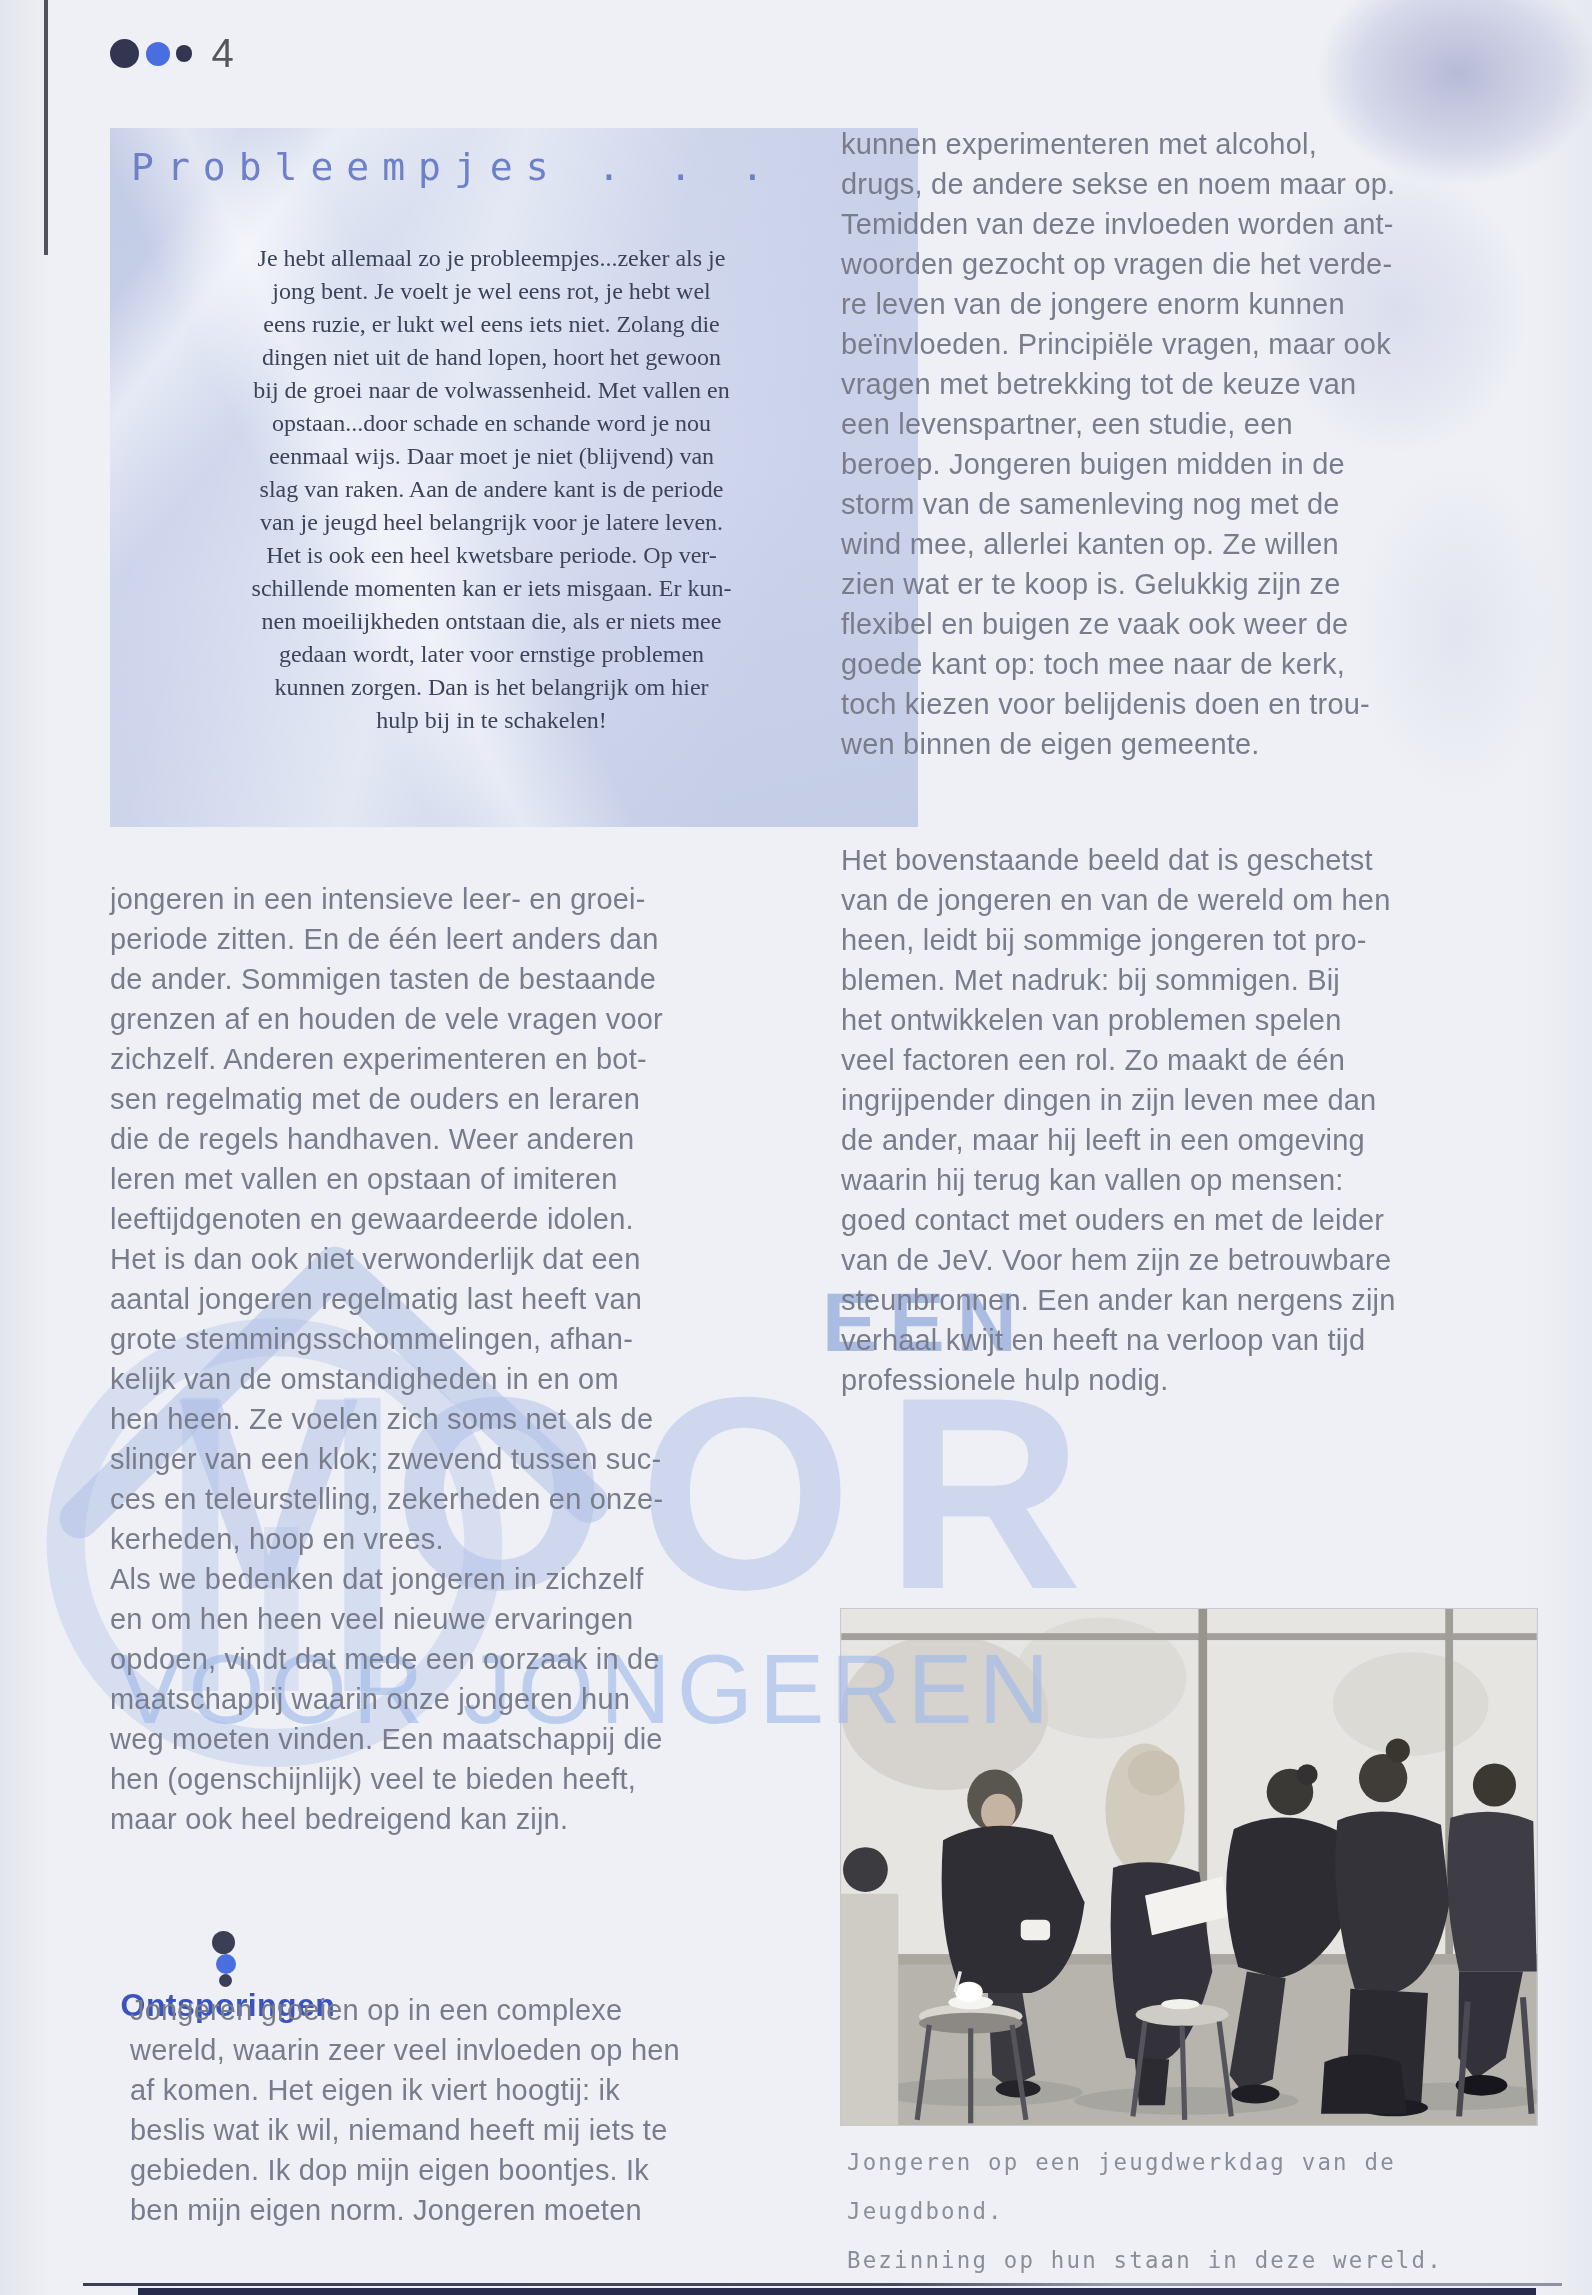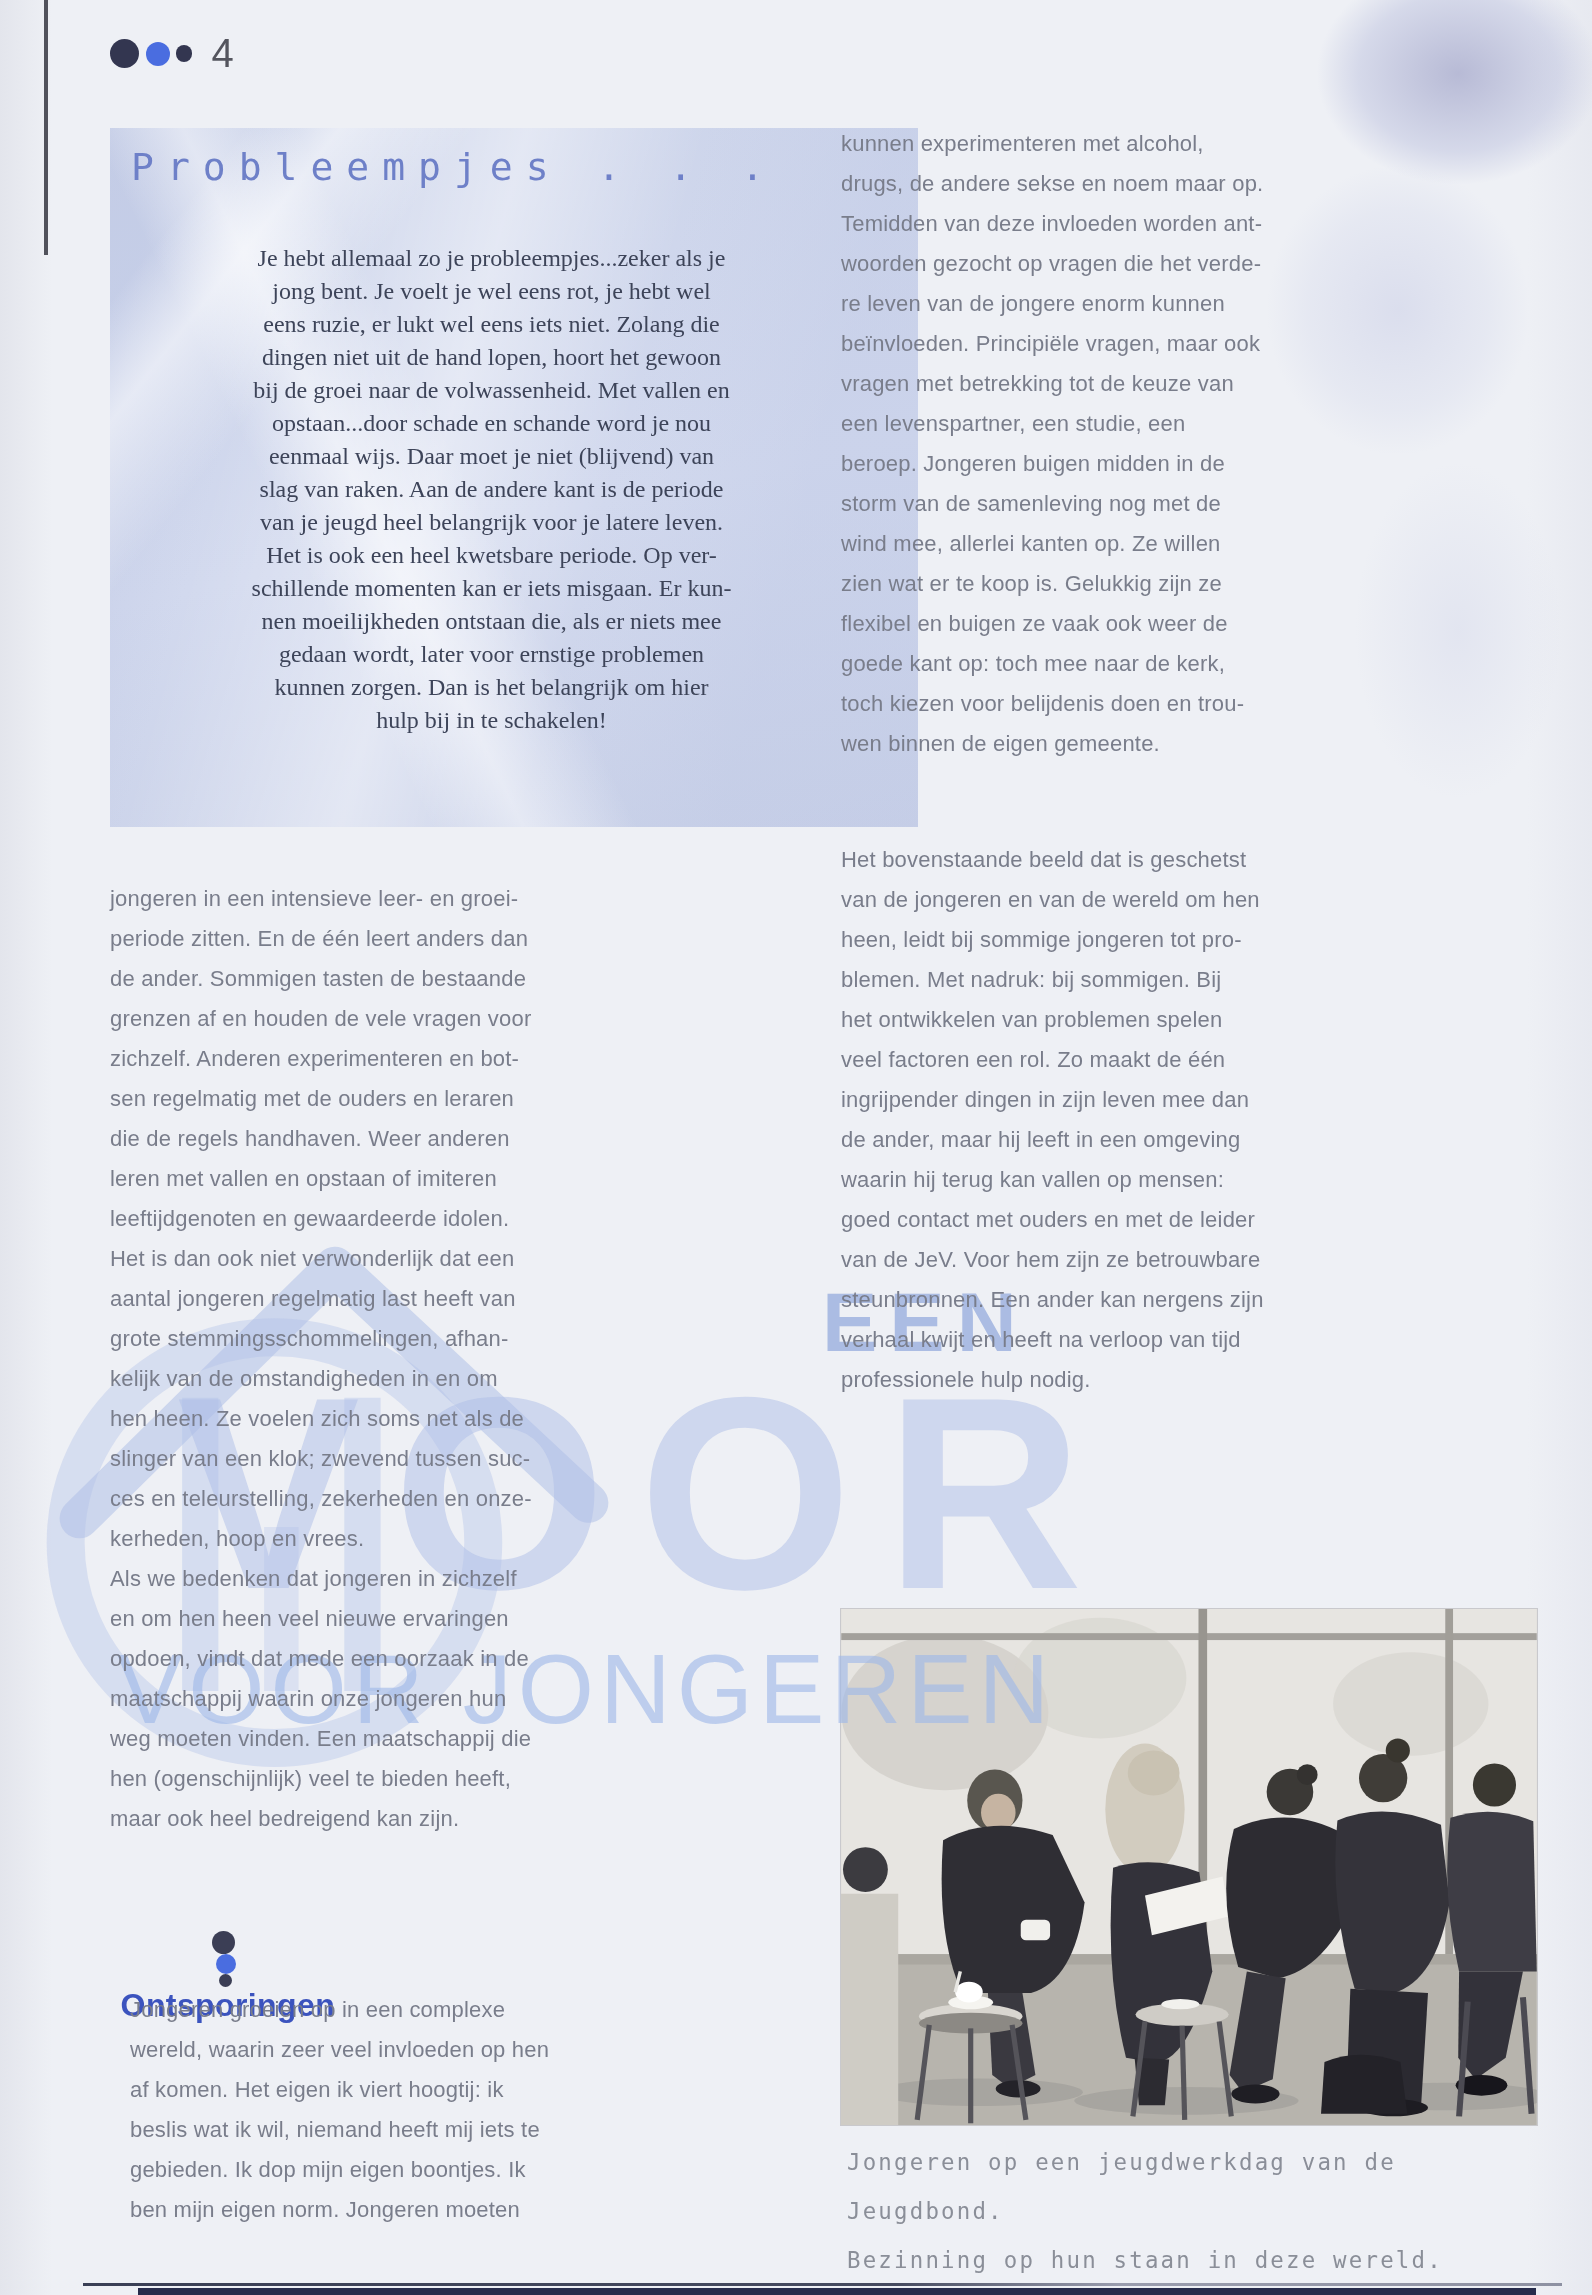--- a/index.html
+++ b/index.html
@@ -30,21 +30,21 @@
      linear-gradient(64deg,rgba(255,255,255,0) 28%,rgba(255,255,255,.5) 36%,rgba(210,218,240,0) 46%),
      linear-gradient(105deg,rgba(182,192,224,.38) 6%,rgba(182,192,224,0) 20%,rgba(255,255,255,.45) 42%,rgba(255,255,255,0) 60%,rgba(188,198,228,.32) 80%),
      linear-gradient(168deg,#ccd4ea,#d2d9ee 55%,#c9d1e8);}
   .infobox-title{position:absolute;left:21px;top:17.3px;
     font-family:"DejaVu Sans Mono","Liberation Mono",monospace;
     font-size:38px;color:#6e80c8;letter-spacing:13px;white-space:nowrap;}
   .infobox-text{position:absolute;left:101px;top:114px;width:561px;
     font-family:"Liberation Serif",serif;font-weight:normal;
     font-size:24px;line-height:33px;color:#3d4459;white-space:pre-line;text-align:center;}
   
-  .bodytext{position:absolute;font-size:22px;line-height:40px;color:#797d8b;white-space:pre-line;letter-spacing:0.2px;}
+  .bodytext{position:absolute;font-size:29px;line-height:40px;color:#797d8b;white-space:pre-line;letter-spacing:0.2px;}
   #left-p1{left:110px;top:879px;width:699px;}
   #left-p2{left:110px;top:1990px;width:699px;margin-left:20px;}
   #right-p1{left:841px;top:124px;width:690px;}
   #right-p2{left:841px;top:840px;width:690px;}
   
   .sect{position:absolute;left:112px;top:1931px;display:flex;align-items:center;flex-direction:column;}
   .sd1{width:23px;height:23px;background:#3b3e55;}
   .sd2{width:20px;height:20px;background:#4a6de0;margin-left:4.3px;}
   .sd3{width:13px;height:13px;background:#3b3e55;margin-left:4.3px;}
   .sect-label{font-size:32px;font-weight:bold;color:#3b53be;margin-left:8.6px;letter-spacing:0.4px;}

